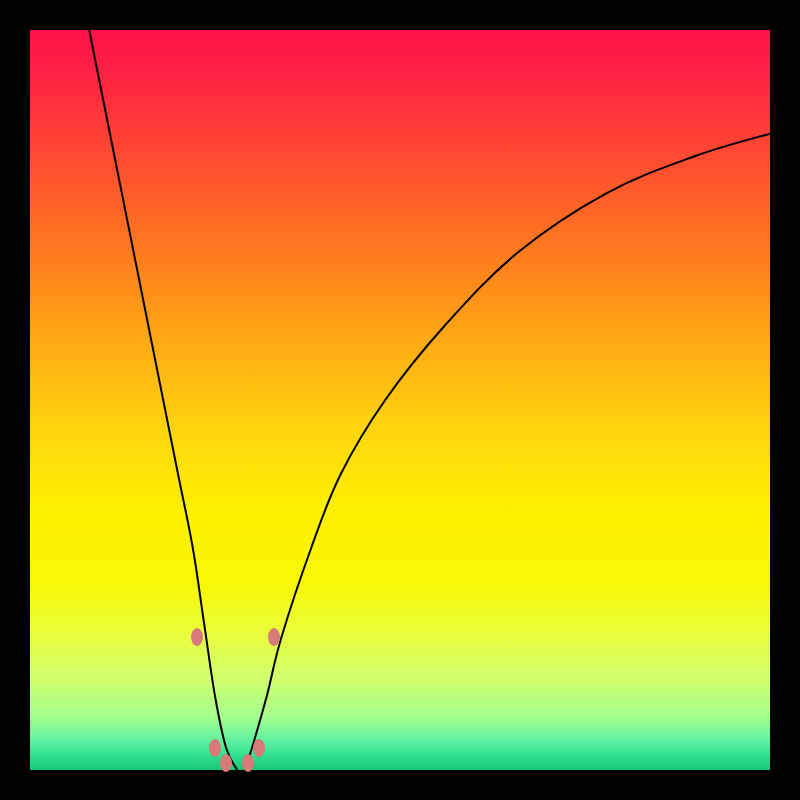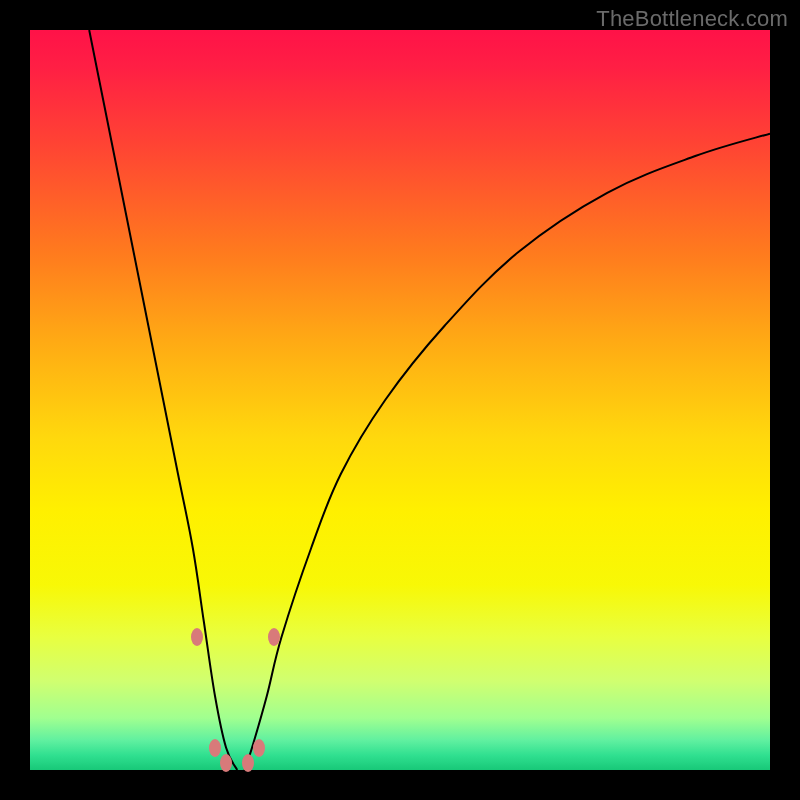--- a/index.html
+++ b/index.html
@@ -70,21 +70,20 @@
     border-radius: 6px / 9px;
     z-index: 3;
     transform: translate(-50%, -50%);
   }
 </style>
 </head>
 <body>
 
 <div class="chart-container">
 
-  <div class="watermark">TheBottleneck.com</div>
 
   <div class="plot-area">
 
     <svg class="curves" viewBox="0 0 740 740" preserveAspectRatio="none">
       <path id="left-curve" class="curve" d="M 59.2 0 C 61.864000000000004 13.32, 68.672 47.36, 74 74 C 79.328 100.64, 83.472 121.36, 88.8 148 C 94.128 174.64, 98.272 195.36, 103.60000000000001 222 C 108.92800000000001 248.64, 113.072 269.36, 118.4 296 C 123.72800000000001 322.64, 127.87199999999999 343.36, 133.2 370 C 138.528 396.64, 142.672 417.36, 148 444 C 153.328 470.64, 158.138 491.36, 162.8 518 C 167.46200000000002 544.64, 169.90399999999997 565.36, 173.89999999999998 592 C 177.896 618.64, 181.004 643.356, 185 666 C 188.996 688.644, 192.104 704.4799999999999, 196.10000000000002 717.8 C 200.09600000000003 731.12, 205.20200000000003 736.004, 207.20000000000002 740"></path>
       <path id="right-curve" class="curve" d="M 214.6 740 C 215.932 736.004, 218.004 731.12, 222 717.8 C 225.996 704.4799999999999, 231.472 685.98, 236.8 666 C 242.12800000000001 646.02, 243.60800000000003 633.4399999999999, 251.60000000000002 606.8 C 259.59200000000004 580.16, 270.544 547.304, 281.2 518 C 291.856 488.696, 297.48 470.64, 310.8 444 C 324.12 417.36, 336.55199999999996 396.64, 355.2 370 C 373.848 343.36, 390.42400000000004 322.64, 414.40000000000003 296 C 438.37600000000003 269.36, 459.096 245.976, 488.40000000000003 222 C 517.7040000000001 198.024, 545.2320000000001 180.11599999999993, 577.2 162.79999999999995 C 609.168 145.48399999999998, 636.696 136.45600000000005, 666 125.80000000000007 C 695.304 115.14400000000008, 726.68 107.59600000000003, 740 103.60000000000002"></path>
     </svg>
 
     <div id="markers-layer">
         <div class="marker" style="left: 166.5px; top: 606.8px;"></div>

